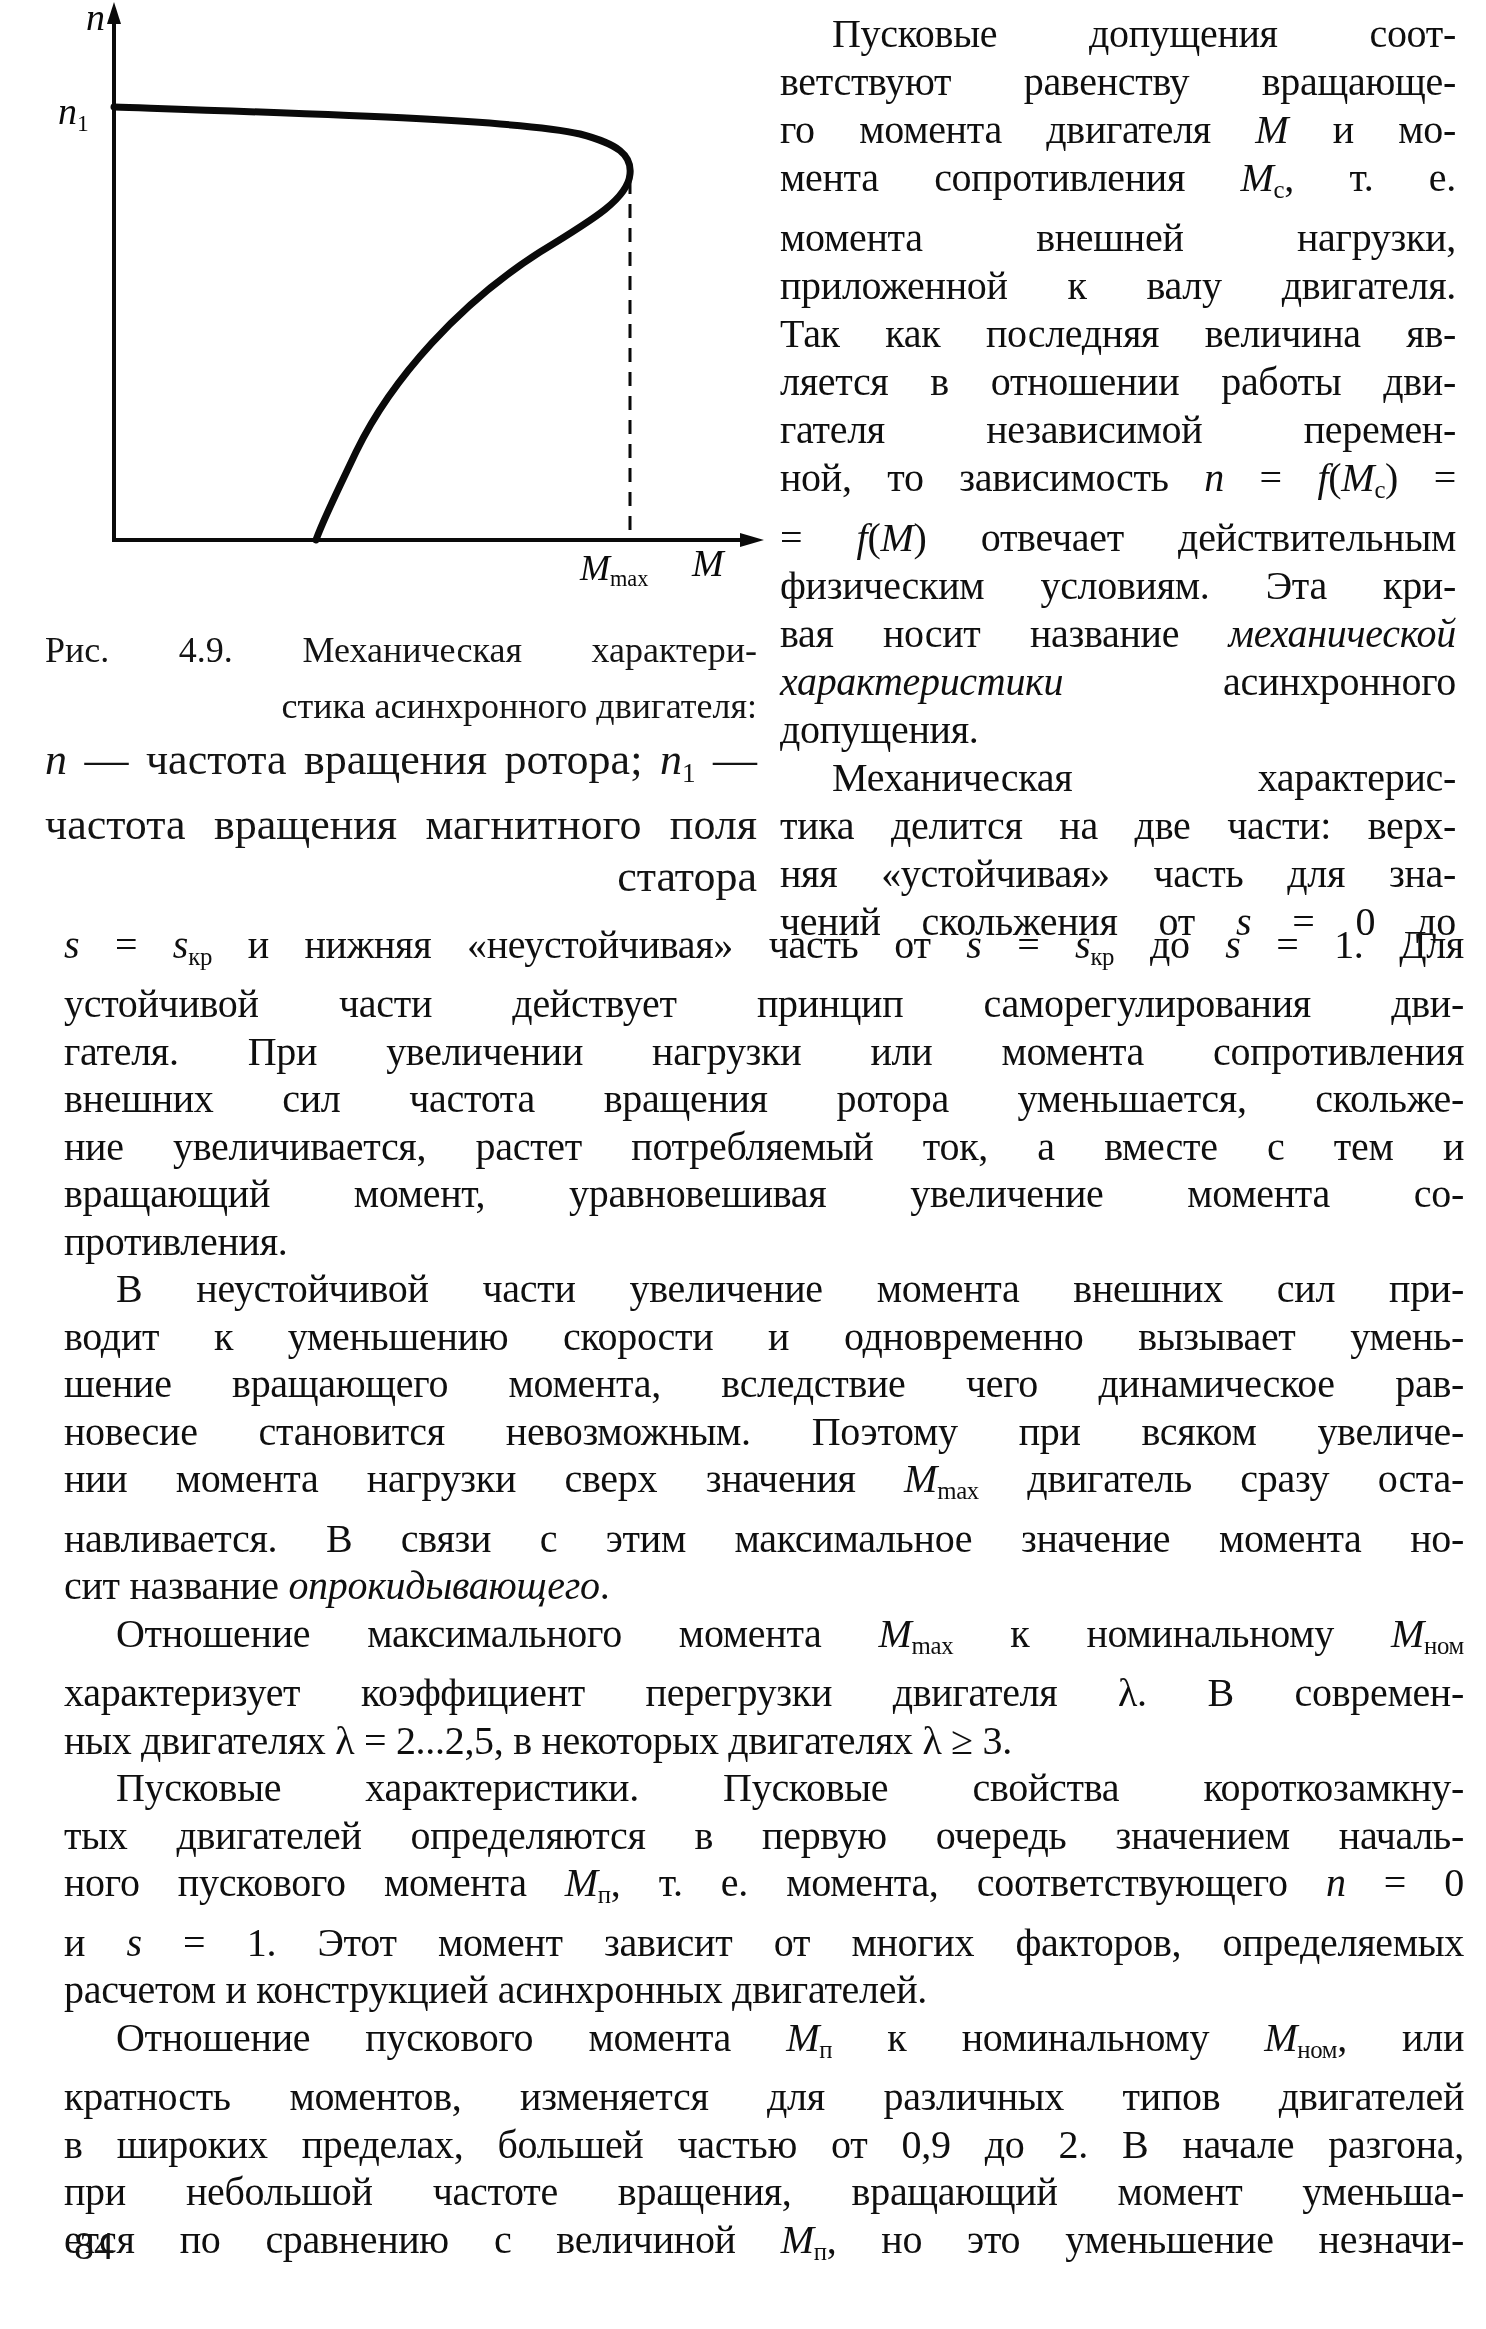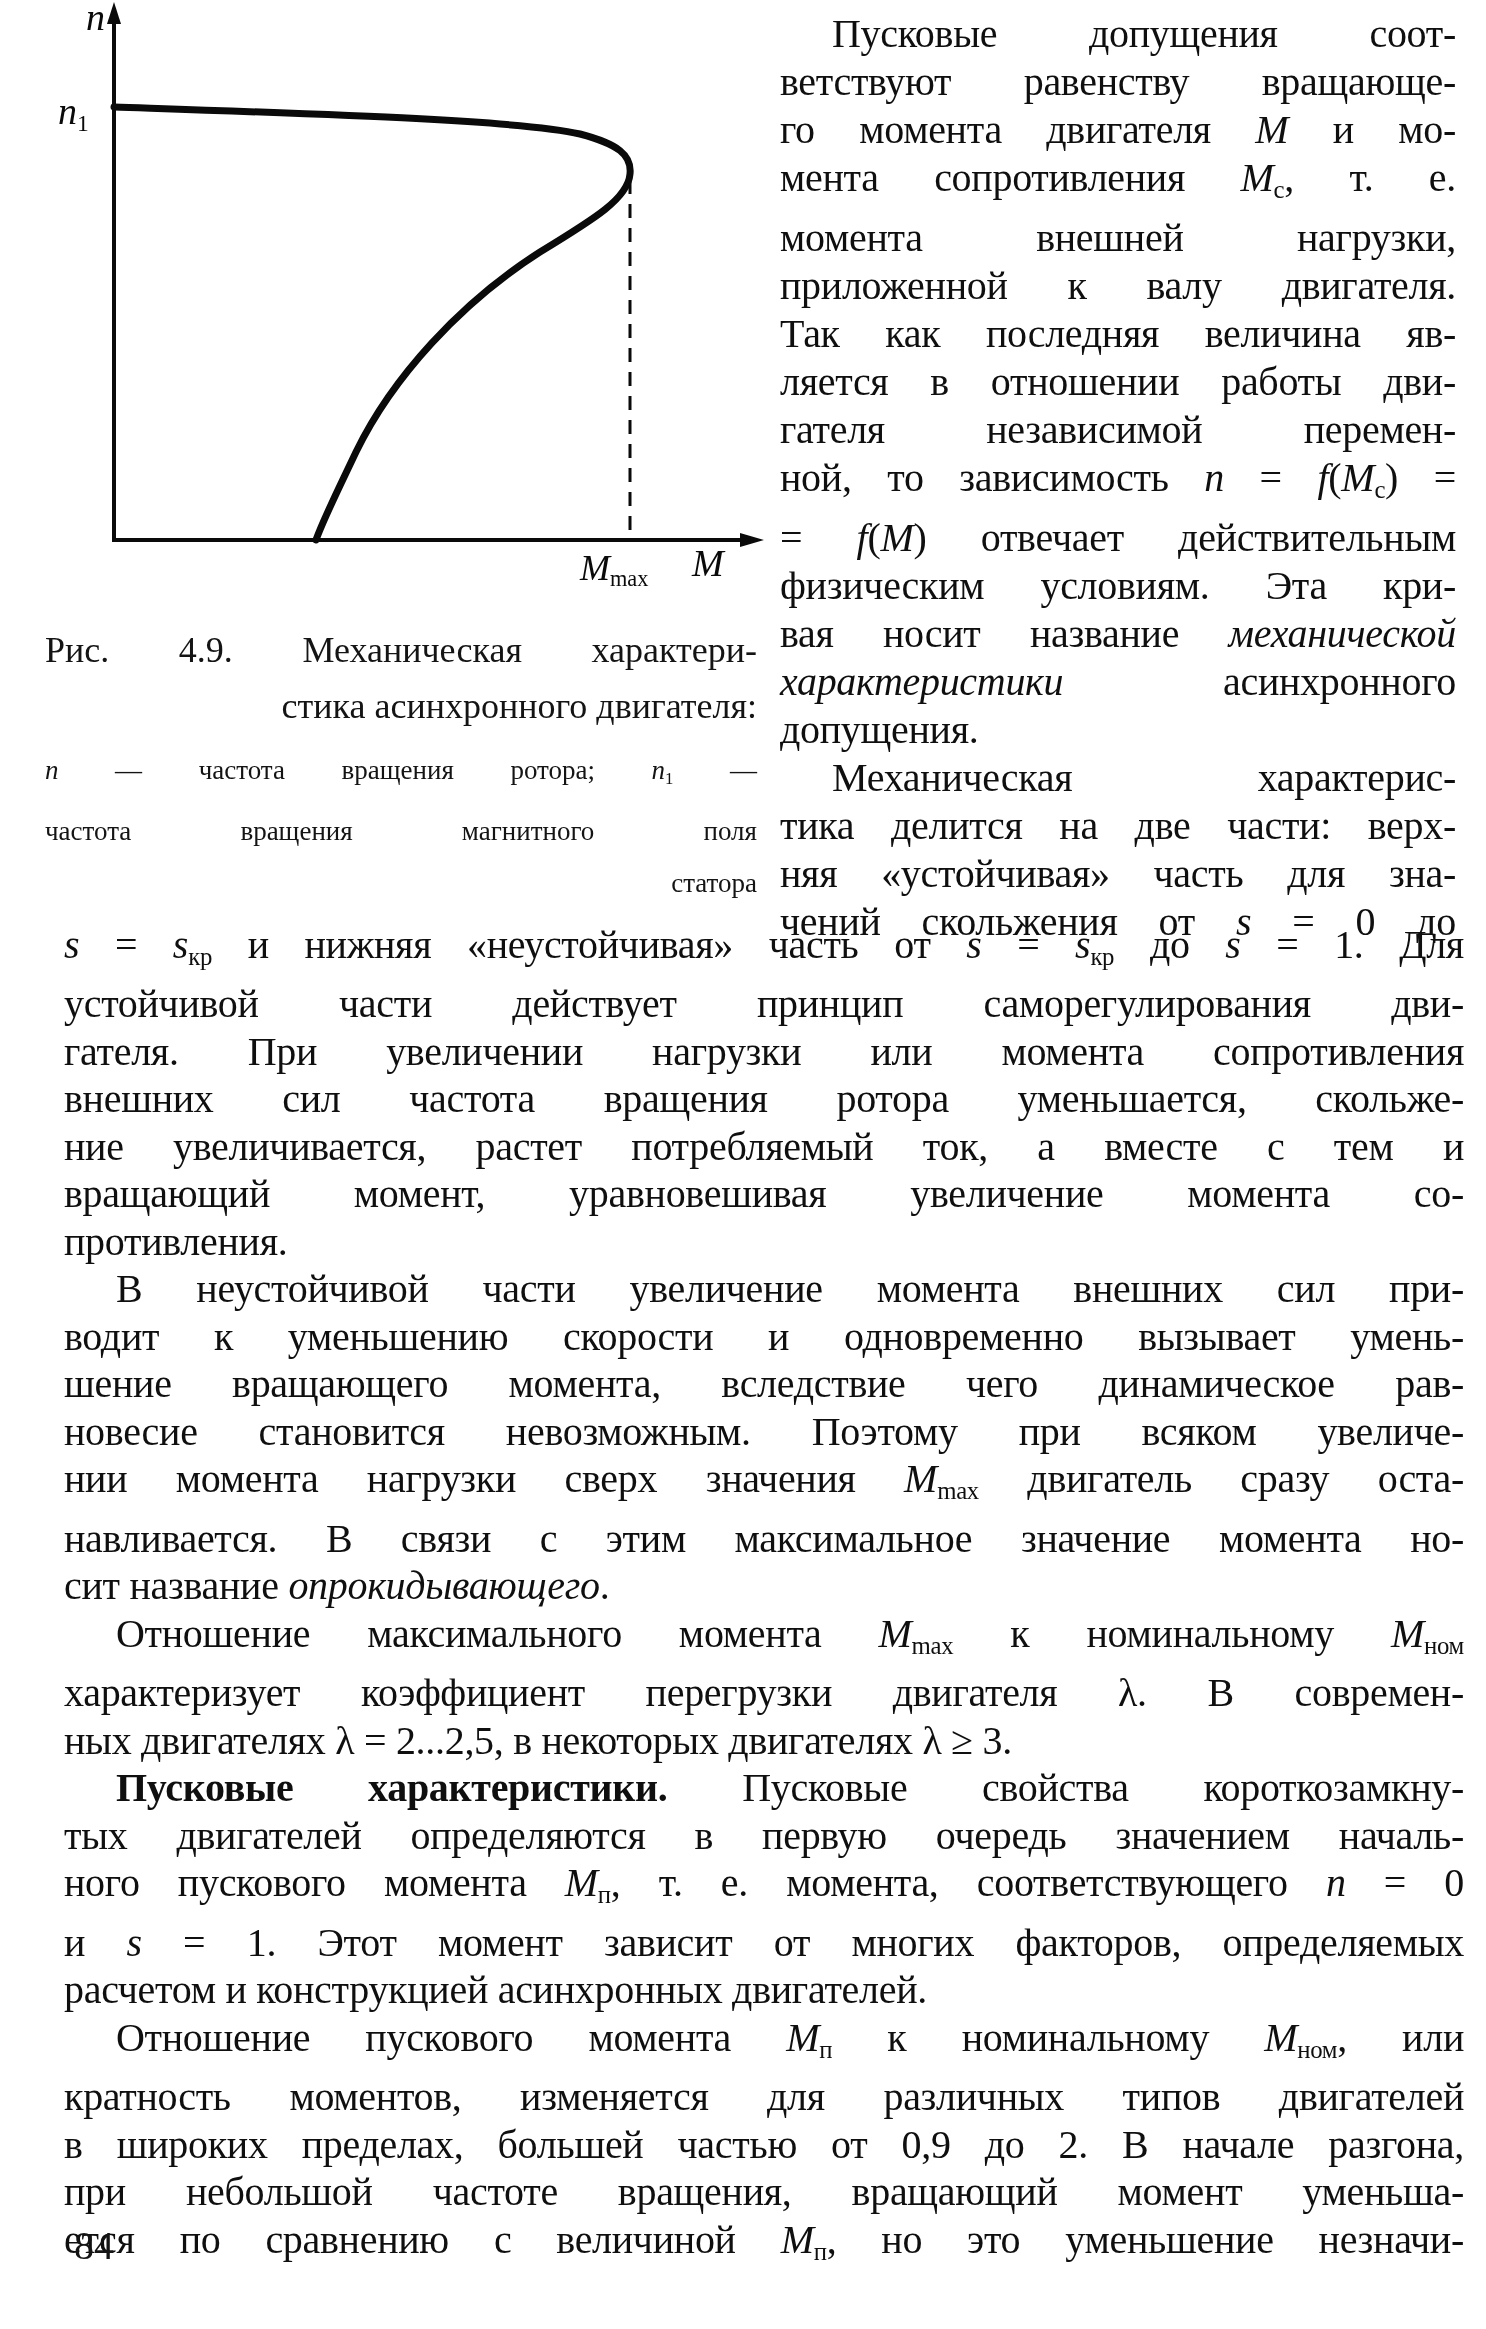--- a/index.html
+++ b/index.html
@@ -16,36 +16,36 @@
   .fig-label{position:absolute;font-style:italic;font-size:38px;line-height:1;color:#0a0a0a;}
   .fig-label .sg-s{font-style:normal;}
   .lbl-n{left:46px;top:-2px;}
   .lbl-n1{left:18px;top:92px;}
   .lbl-mmax{left:540px;top:550px;font-size:36px;}
   .lbl-m{left:652px;top:544px;}
 
   
   .caption{position:absolute;left:45px;top:622px;width:712px;color:#141414;}
   .caption-title{font-size:36px;line-height:56px;}
-  .caption-note{margin-top:10px;font-size:27px;line-height:52px;}
+  .caption-note{margin-top:0;font-size:44px;line-height:52px;}
 
   
   .right-col{position:absolute;left:780px;top:10px;width:676px;
     font-size:40px;line-height:48px;letter-spacing:-0.3px;color:#0f0f0f;}
   .main-text{position:absolute;left:52px;top:921px;width:1400px;
     font-size:40px;line-height:47.5px;letter-spacing:-0.3px;color:#0f0f0f;margin-left:12px;}
 
   .ln{white-space:normal;}
   .ln.just{text-align:justify;text-align-last:justify;}
   .ln.cen{text-align:right;}
   .ln.ind{text-indent:52px;}
 
   .sg-t{font-style:normal;}
   .sg-i{font-style:italic;}
-  .sg-b{font-weight:bold;}
+  .sg-b{font-weight:normal;}
   .sg-s{font-size:0.62em;vertical-align:-0.28em;font-style:normal;}
 
   
   .page-number{position:absolute;left:74px;top:2222px;font-size:40px;color:#141414;}
 </style>
 </head>
 <body>
 
 <div class="page">
 

